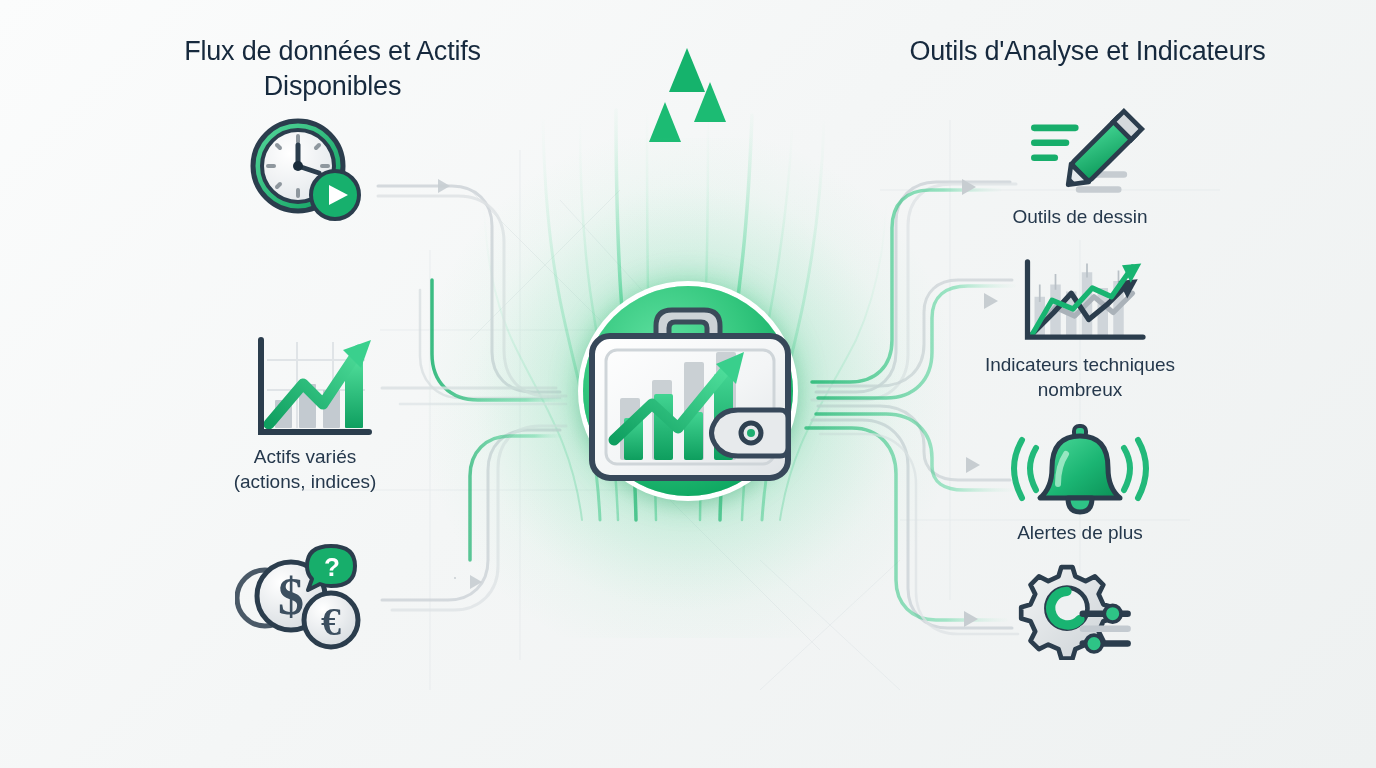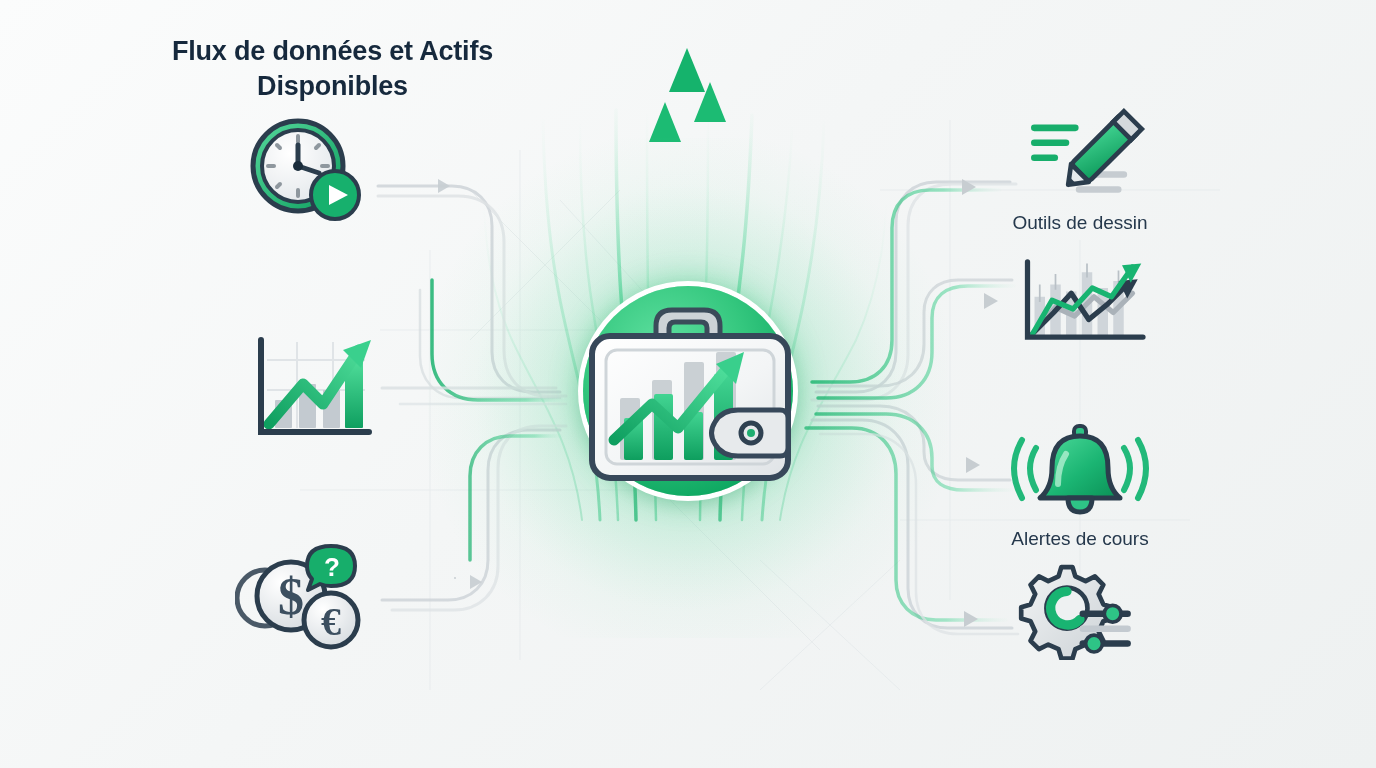--- a/index.html
+++ b/index.html
@@ -10,34 +10,34 @@
     position:relative;
   }
   #stage { position:absolute; inset:0; }
 
   
   .bg-svg { position:absolute; inset:0; width:1376px; height:768px; }
 
   
   .heading {
     position:absolute; text-align:center;
-    font-size:27px; font-weight:bold; line-height:1.28;
+    font-size:27px; font-weight:normal; line-height:1.28;
     color:#16293d; letter-spacing:-0.2px;
   }
   #heading-left  { left:160px; top:34px; width:345px; }
   #heading-right { left:900px; top:34px; width:375px; }
 
   
   .feature { position:absolute; text-align:center; }
   .feature .icon-box {
     width:140px; height:112px; margin:0 auto;
     display:flex; align-items:center; justify-content:center;
   }
   .feature .caption {
-    margin-top:6px; font-size:19px; line-height:1.33;
+    font-size:19px; line-height:1.33;
     color:#25384c; white-space:pre-line;
   }
   .left-feature  { width:260px; left:175px; }
   .right-feature { width:300px; left:930px; }
 
   #feature-realtime  { top:112px; }
   #feature-assets    { top:332px; }
   #feature-crypto    { top:542px; }
   #feature-drawing   { top:104px; }
   #feature-indicators{ top:252px; }
@@ -184,20 +184,22 @@
     <g fill="#c7cdd1">
       <path d="M962 179 l14 8 -14 8 z"></path>
       <path d="M984 293 l14 8 -14 8 z"></path>
       <path d="M966 457 l14 8 -14 8 z"></path>
       <path d="M964 611 l14 8 -14 8 z"></path>
     </g>
   </svg>
 
   <div class="heading" id="heading-left">Flux de données et
 Actifs Disponibles</div>
+  <div class="heading" id="heading-right">Outils d'Analyse
+et Indicateurs</div>
 
   <div id="hub">
     <div id="hub-glow"></div>
     <div id="hub-circle"></div>
     <svg width="280" height="250" viewBox="0 0 280 250" style="position:absolute;left:0;top:0;">
       <defs>
         <linearGradient id="walletBody" x1="0" y1="0" x2="1" y2="1">
           <stop offset="0%" stop-color="#ffffff"></stop>
           <stop offset="55%" stop-color="#f3f5f6"></stop>
           <stop offset="100%" stop-color="#dfe3e6"></stop>
@@ -297,20 +299,22 @@
           <rect x="40" y="68" width="17" height="28" rx="1"></rect>
           <rect x="64" y="52" width="17" height="44" rx="1"></rect>
           <rect x="88" y="58" width="17" height="38" rx="1"></rect>
         </g>
         <rect x="110" y="30" width="18" height="66" rx="1" fill="url(#chBar)"></rect>
         <path d="M34 92 L68 52 L88 72 L124 18" fill="none" stroke="url(#chG)" stroke-width="11" stroke-linecap="round" stroke-linejoin="round"></path>
         <path d="M136 8 L108 18 L126 36 Z" fill="#3ad08d"></path>
         <path d="M26 8 V100 H134" fill="none" stroke="#2b3d4d" stroke-width="6" stroke-linecap="round"></path>
       </svg>
     </div>
+    <div class="caption">Actifs variés
+(actions, indices)</div>
   </div>
 
   <div class="feature left-feature" id="feature-crypto">
     <div class="icon-box">
       <svg width="140" height="112" viewBox="0 0 140 112">
         <defs>
           <radialGradient id="coinG" cx="35%" cy="30%" r="75%">
             <stop offset="0%" stop-color="#ffffff"></stop>
             <stop offset="100%" stop-color="#d8dde1"></stop>
           </radialGradient>
@@ -373,20 +377,22 @@
           <line x1="124" y1="14" x2="124" y2="32"></line>
         </g>
         <path d="M26 86 L52 56 L74 66 L96 44 L118 62 L140 40" fill="none" stroke="#aab2b9" stroke-width="6" stroke-linecap="round" stroke-linejoin="round"></path>
         <path d="M26 86 L50 62 L70 40 L90 70 L112 52 L136 28" fill="none" stroke="#2b3d4d" stroke-width="6" stroke-linecap="round" stroke-linejoin="round"></path>
         <path d="M146 24 L124 26 L134 46 Z" fill="#2b3d4d"></path>
         <path d="M26 86 L48 48 L72 58 L94 34 L116 44 L140 10" fill="none" stroke="#18b471" stroke-width="6" stroke-linecap="round" stroke-linejoin="round"></path>
         <path d="M150 6 L128 8 L138 28 Z" fill="#18b471"></path>
         <path d="M20 4 V90 H152" fill="none" stroke="#2b3d4d" stroke-width="6" stroke-linecap="round"></path>
       </svg>
     </div>
+    <div class="caption">Indicateurs techniques
+nombreux</div>
   </div>
 
   <div class="feature right-feature" id="feature-alerts">
     <div class="icon-box">
       <svg width="140" height="100" viewBox="0 0 140 100">
         <defs>
           <linearGradient id="bellG" x1="0" y1="0" x2="1" y2="1">
             <stop offset="0%" stop-color="#4fdc9c"></stop>
             <stop offset="55%" stop-color="#1bb573"></stop>
             <stop offset="100%" stop-color="#0a8f55"></stop>
@@ -397,21 +403,21 @@
           <path d="M12 20 q-16 28 0 58"></path>
           <path d="M114 28 q12 20 0 42"></path>
           <path d="M128 20 q16 28 0 58"></path>
         </g>
         <rect x="64" y="6" width="12" height="12" rx="5" fill="#2ec486" stroke="#2b3d4d" stroke-width="4"></rect>
         <path d="M70 16 q-28 0 -28 32 q0 20 -12 30 h80 q-12 -10 -12 -30 q0 -32 -28 -32 z" fill="url(#bellG)" stroke="#2b3d4d" stroke-width="5" stroke-linejoin="round"></path>
         <path d="M56 34 q-8 12 -8 30" stroke="#b9f2d6" stroke-width="6" fill="none" stroke-linecap="round" opacity="0.75"></path>
         <path d="M58 78 q0 14 12 14 q12 0 12 -14 z" fill="#2ec486" stroke="#2b3d4d" stroke-width="5" stroke-linejoin="round"></path>
       </svg>
     </div>
-    <div class="caption">Alertes de cours</div>
+    <div class="caption">Alertes de plus</div>
   </div>
 
   <div class="feature right-feature" id="feature-interface">
     <div class="icon-box">
       <svg width="150" height="100" viewBox="0 0 150 100">
         <defs>
           <linearGradient id="gearG" x1="0" y1="0" x2="1" y2="1">
             <stop offset="0%" stop-color="#f2f4f5"></stop>
             <stop offset="100%" stop-color="#ccd2d6"></stop>
           </linearGradient>

